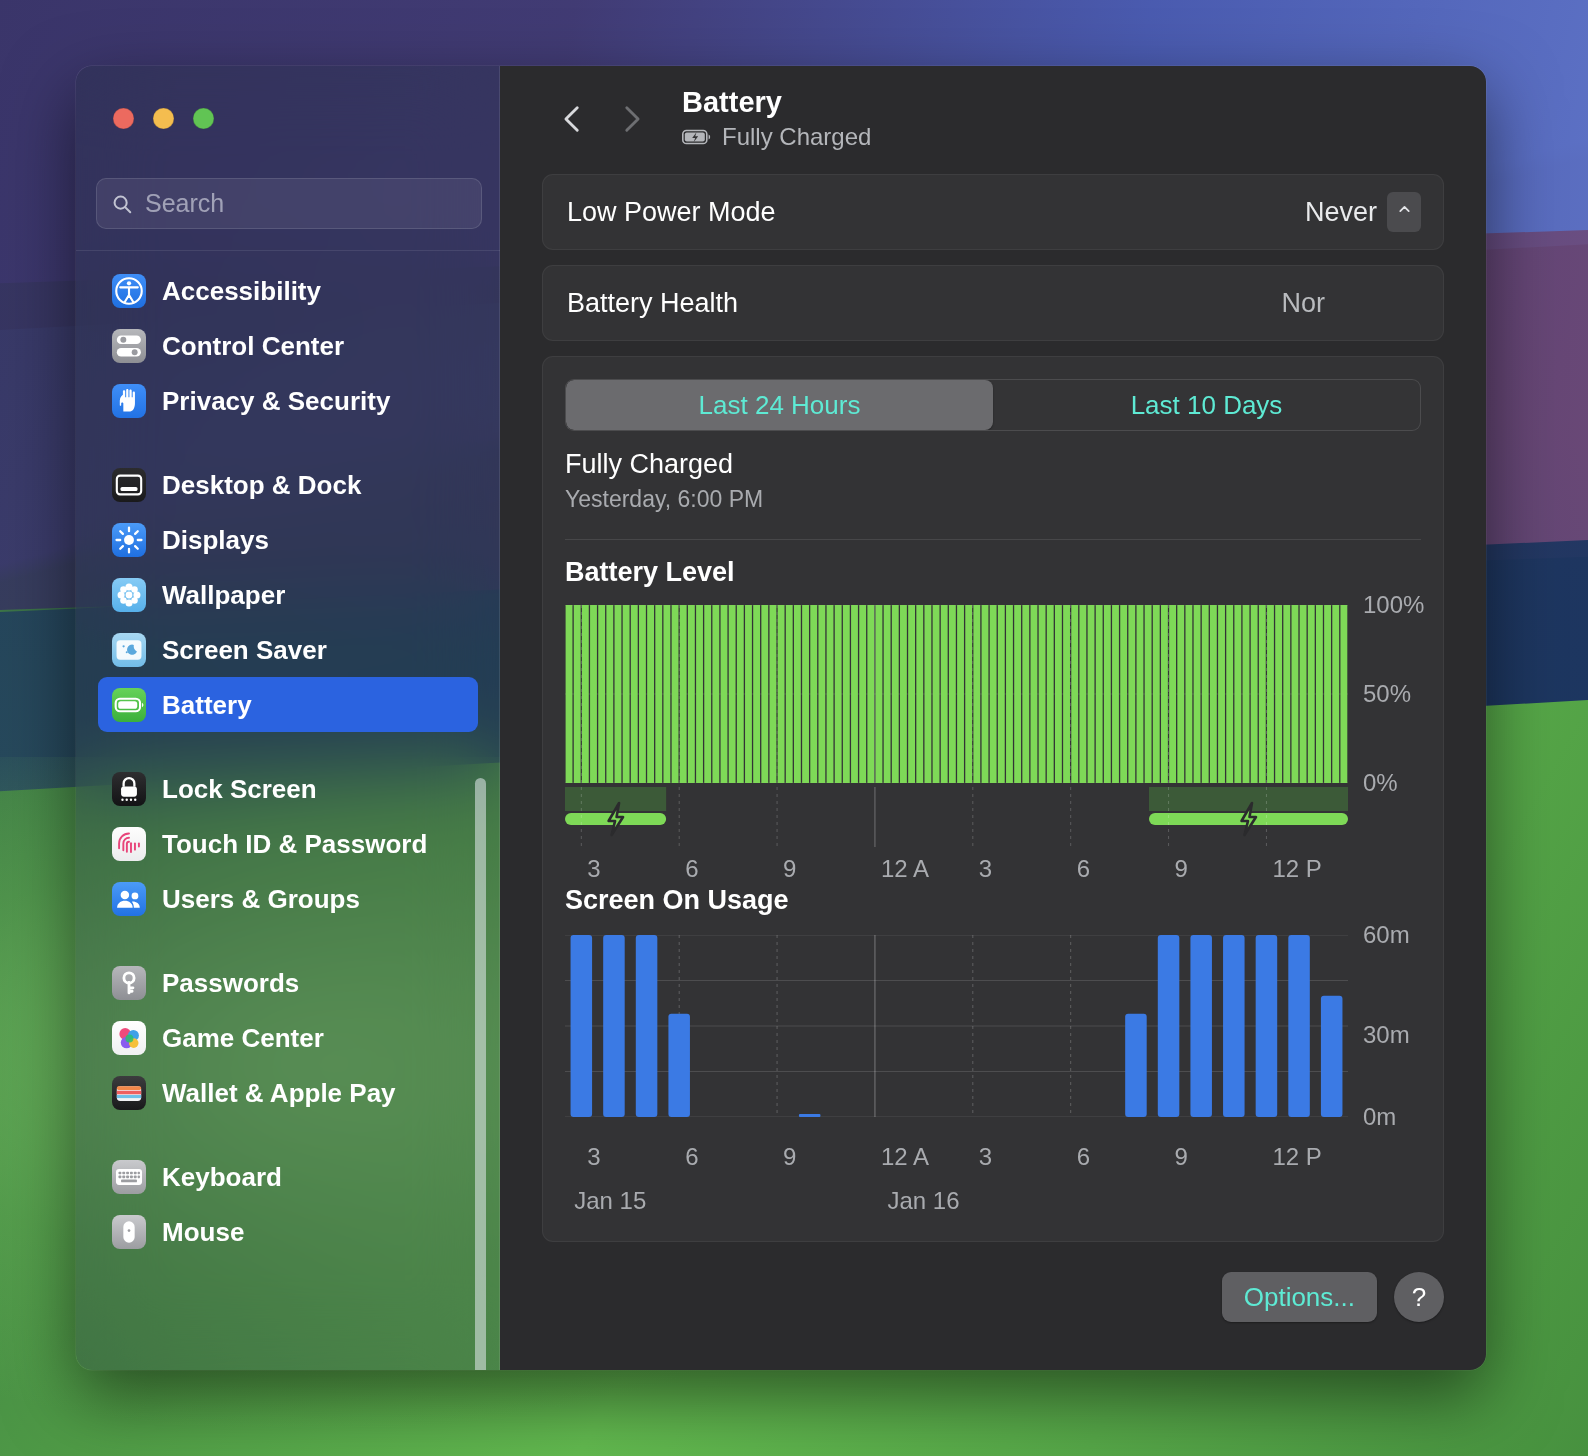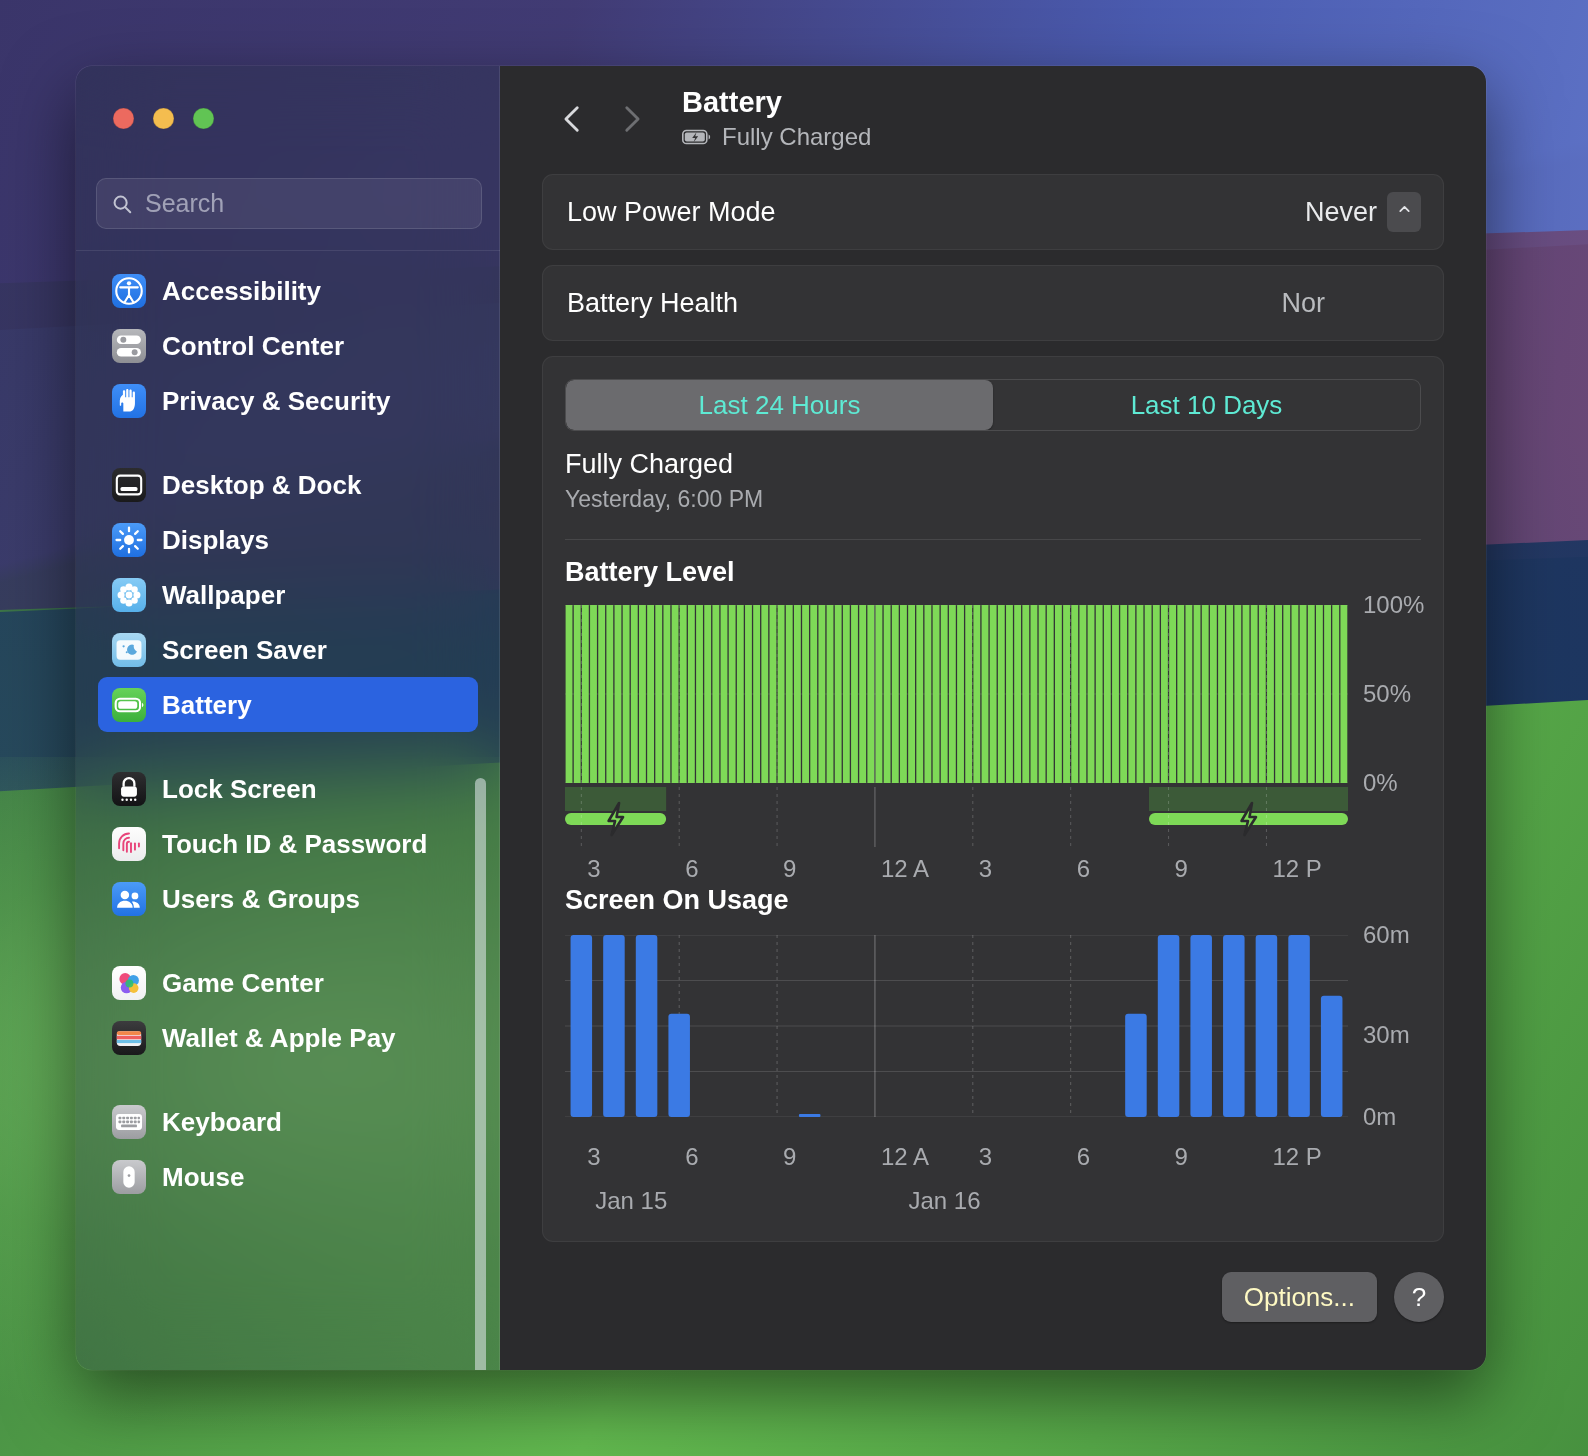--- a/index.html
+++ b/index.html
@@ -244,34 +244,34 @@
 
   .axis-labels { position: absolute; font-size: 24px; color: #a9abaf; }
   .ylab { position: absolute; left: 0; transform: translateY(-50%); white-space: nowrap; }
   #bl-ylabs { left: 820px; top: 248px; width: 120px; height: 178px; }
   #su-ylabs { left: 820px; top: 578px; width: 120px; height: 182px; }
 
   .xlab { position: absolute; transform: translateY(0); white-space: nowrap; font-size: 24px; color: #a9abaf; }
   #bl-xlabs { position: absolute; left: 22px; top: 498px; width: 783px; height: 34px; }
   #su-xlabs { position: absolute; left: 22px; top: 786px; width: 783px; height: 34px; }
   #date-labs { position: absolute; left: 22px; top: 830px; width: 783px; height: 34px; }
-  .datelab { position: absolute; font-size: 24px; color: #a9abaf; margin-left: 21px; }
+  .datelab { position: absolute; font-size: 24px; color: #a9abaf; }
 
   .charge-strip { position: absolute; left: 22px; top: 430px; width: 783px; height: 60px; }
 
   
   #footer {
     position: absolute; right: 42px; bottom: 48px;
     display: flex; align-items: center; gap: 17px;
   }
   .btn-options {
     height: 50px; padding: 0 22px;
     border-radius: 9px;
     background: #5f5f62;
-    color: #fef9c3; font-size: 26px;
+    color: #5eead4; font-size: 26px;
     display: flex; align-items: center;
     box-shadow: 0 1px 2px rgba(0,0,0,0.35);
     cursor: default;
     text-align: center;
   }
   .btn-help {
     width: 50px; height: 50px; border-radius: 50%;
     background: #5f5f62;
     color: #ffffff; font-size: 26px;
     display: flex; align-items: center; justify-content: center;
@@ -439,20 +439,29 @@
               <svg viewBox="0 0 24 24" width="34" height="34">
                 <circle cx="9.1" cy="9.2" r="3" fill="#fff"></circle>
                 <circle cx="16.2" cy="9.8" r="2.4" fill="#fff"></circle>
                 <path d="M3.6 18.2c0-3 2.5-4.9 5.5-4.9s5.5 1.9 5.5 4.9z" fill="#fff"></path>
                 <path d="M14.6 13.8c2.6 0 5 1.5 5 4.4h-4.2c0-1.7-.4-3.2-1.4-4.3z" fill="#fff"></path>
               </svg>
             </span>
             <span class="nav-label">Users &amp; Groups</span>
           </div>
           <div class="nav-gap"></div>
+          <div class="nav-item">
+            <span class="nav-icon" style="background: linear-gradient(rgb(182, 183, 187), rgb(142, 143, 148));">
+              <svg viewBox="0 0 24 24" width="34" height="34">
+                <circle cx="12" cy="8.4" r="3.6" fill="none" stroke="#fff" stroke-width="2"></circle>
+                <path d="M12 11.6v7.4M12 15.4h2.8M12 17.8h2.2" stroke="#fff" stroke-width="2" stroke-linecap="round"></path>
+              </svg>
+            </span>
+            <span class="nav-label">Passwords</span>
+          </div>
           <div class="nav-item">
             <span class="nav-icon" style="background: linear-gradient(rgb(255, 255, 255), rgb(240, 240, 242));">
               <svg viewBox="0 0 24 24" width="34" height="34">
                 <circle cx="9.3" cy="9.1" r="4.1" fill="#ef4b7c"></circle>
                 <circle cx="15.1" cy="10.2" r="3.9" fill="#3fa0e8"></circle>
                 <circle cx="10.3" cy="15.2" r="4.1" fill="#8b5cf0"></circle>
                 <circle cx="15.3" cy="15.6" r="3.4" fill="#f5c03a"></circle>
                 <circle cx="12.3" cy="12.3" r="2.8" fill="#2bbf6b" opacity="0.85"></circle>
               </svg>
             </span>

